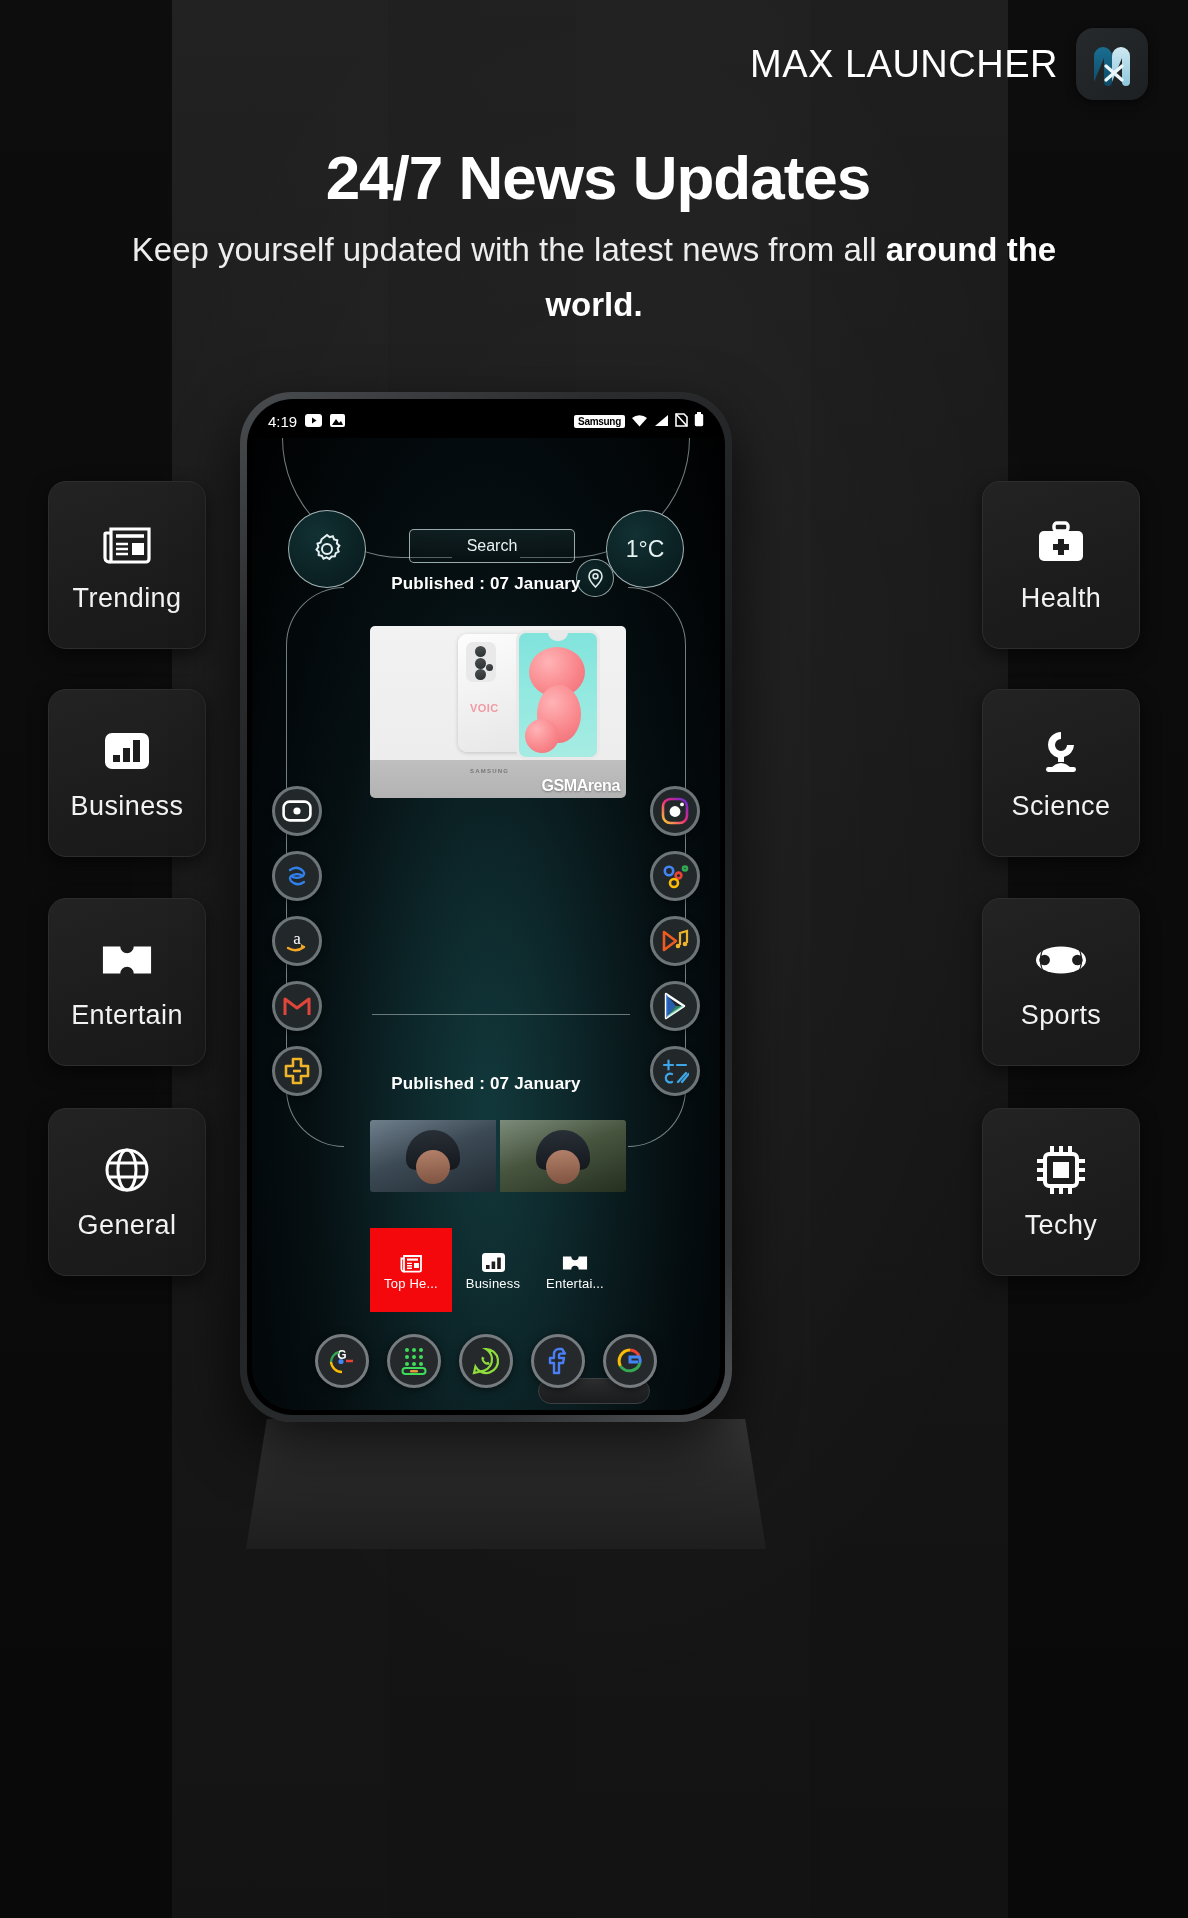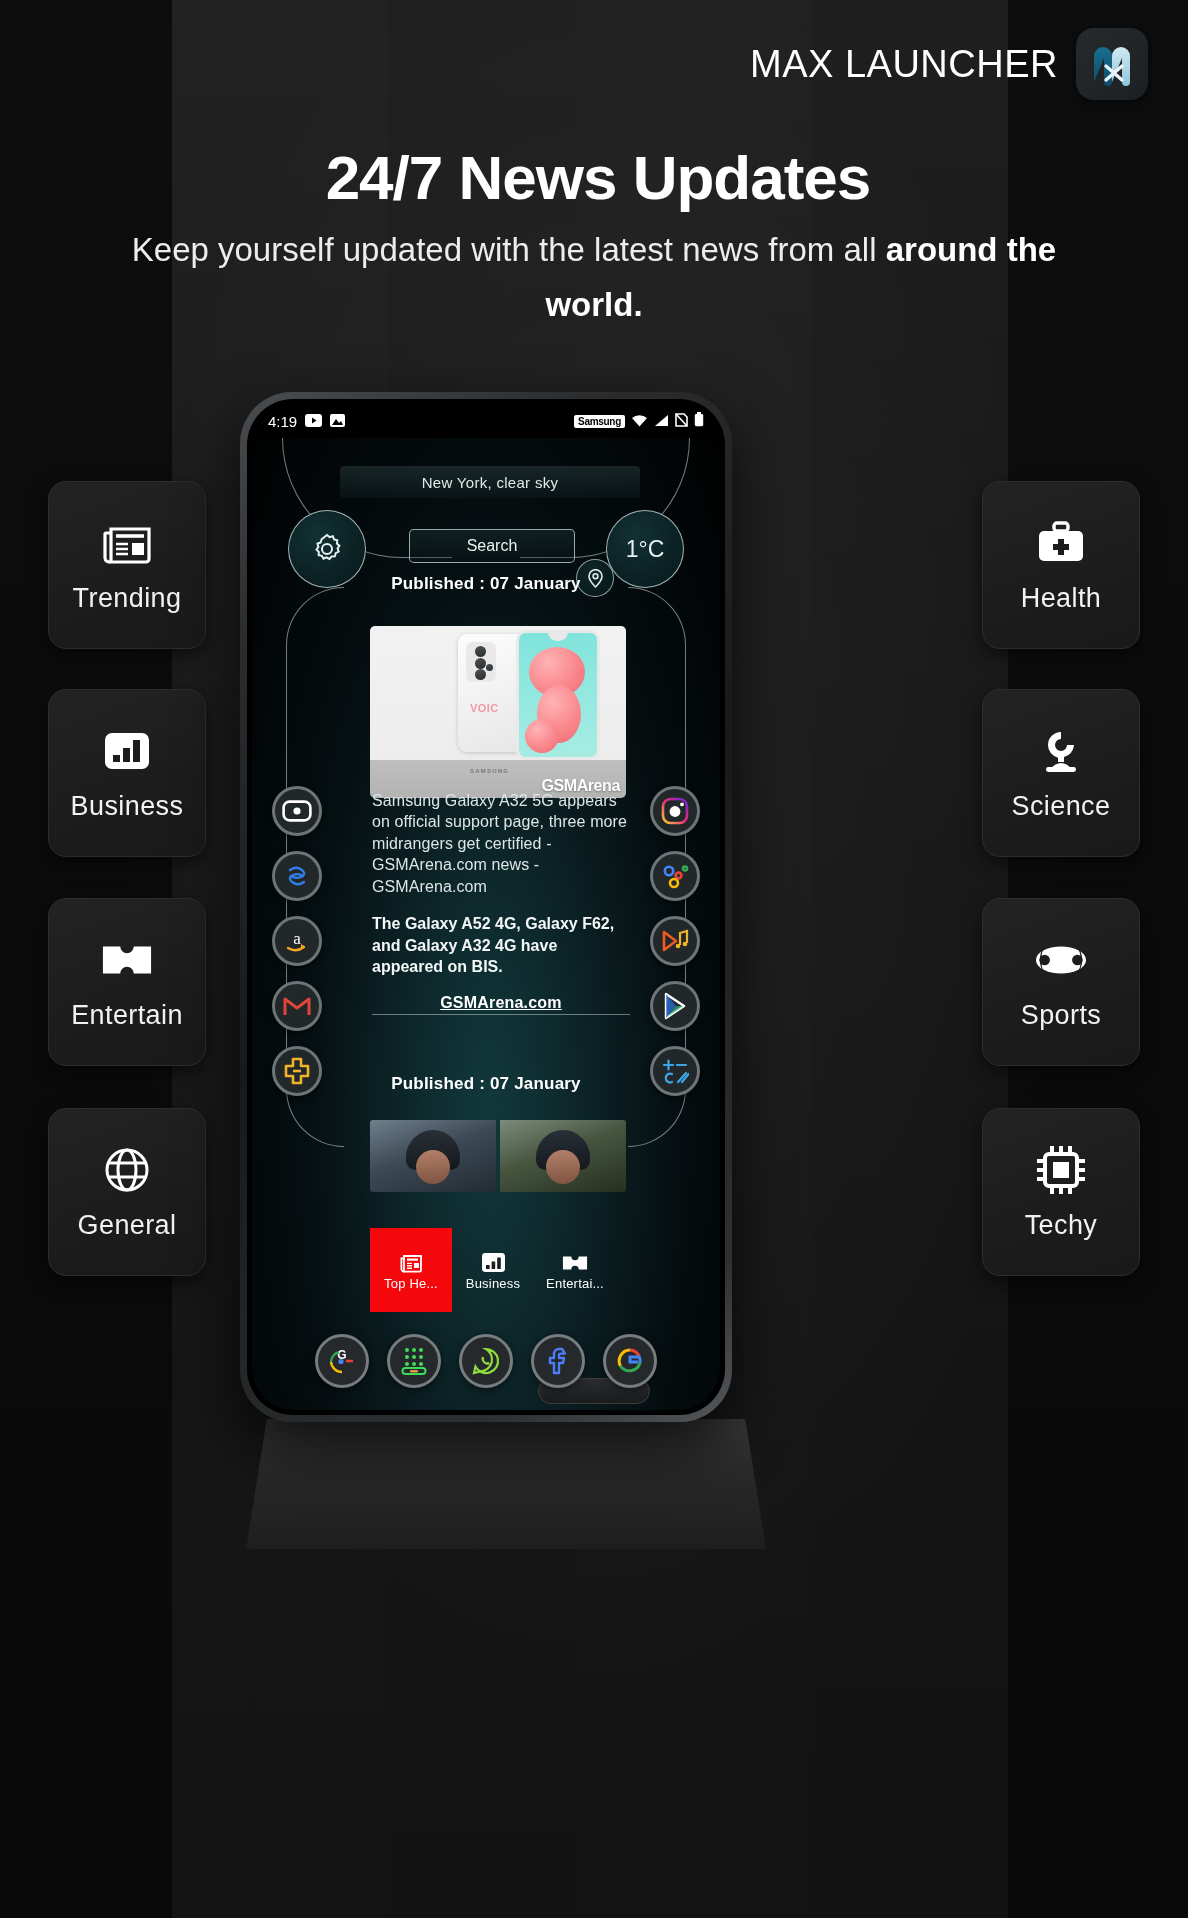--- a/index.html
+++ b/index.html
@@ -517,23 +517,20 @@
           <span class="lens" style="left:258px;"></span>
         </div>
 
         <div id="content">
 
           <div class="arc" style="left:30px;top:34px;width:170px;height:120px;border-radius:0 0 0 130px;border-top:none;border-right:none;"></div>
           <div class="arc" style="right:30px;top:34px;width:170px;height:120px;border-radius:0 0 130px 0;border-top:none;border-left:none;"></div>
           <div class="arc" style="left:34px;top:183px;width:58px;height:560px;border-radius:120px 0 0 120px;border-right:none;"></div>
           <div class="arc" style="right:34px;top:183px;width:58px;height:560px;border-radius:0 120px 120px 0;border-left:none;"></div>
 
-          <div id="loc-pill">
-            <span>New York, clear sky</span>
-          </div>
 
           <div class="bubble" id="gear-bubble">
             <svg width="34" height="34" viewBox="0 0 34 34" fill="none" stroke="#e6f1f1" stroke-width="2">
               <circle cx="17" cy="17" r="5"></circle>
               <path d="M17 3 l2.6 2.1 3.2 -.8 1.3 3.1 3.2 .9 -.4 3.3 2.5 2.1 -1.8 2.8 1.1 3.1 -3 1.5 -.8 3.2 -3.3 .2 -2.2 2.5 -2.9 -1.6 -3 1.3 -1.6 -2.9 -3.2 -.6 .1 -3.3 -2.3 -2.3 1.9 -2.7 -.9 -3.2 3.1 -1.2 1 -3.2Z"></path>
             </svg>
           </div>
 
           <div id="search-btn">
             <span>Search</span>
@@ -565,25 +562,20 @@
             <div class="samsung-text">SAMSUNG</div>
             <div class="mini-front">
               <div class="notch-mini"></div>
               <div class="blob" style="left:10px;top:14px;width:56px;height:50px;"></div>
               <div class="blob" style="left:18px;top:52px;width:44px;height:58px;"></div>
               <div class="blob" style="left:6px;top:86px;width:34px;height:34px;"></div>
             </div>
             <div class="gsm-wm">GSMArena</div>
           </div>
 
-          <div id="article">
-            <div id="art-title">Samsung Galaxy A32 5G appears on official support page, three more midrangers get certified - GSMArena.com news - GSMArena.com</div>
-            <div id="art-body">The Galaxy A52 4G, Galaxy F62, and Galaxy A32 4G have appeared on BIS.</div>
-            <div id="art-link">GSMArena.com</div>
-          </div>
           <div id="art-rule"></div>
 
           <div class="pub-date" id="pub2">Published : 07 January</div>
 
           <div id="thumb2">
             <div class="thumb2-half cricket-a">
               <div class="helmet"></div>
               <div class="face"></div>
             </div>
             <div class="thumb2-half cricket-b">

